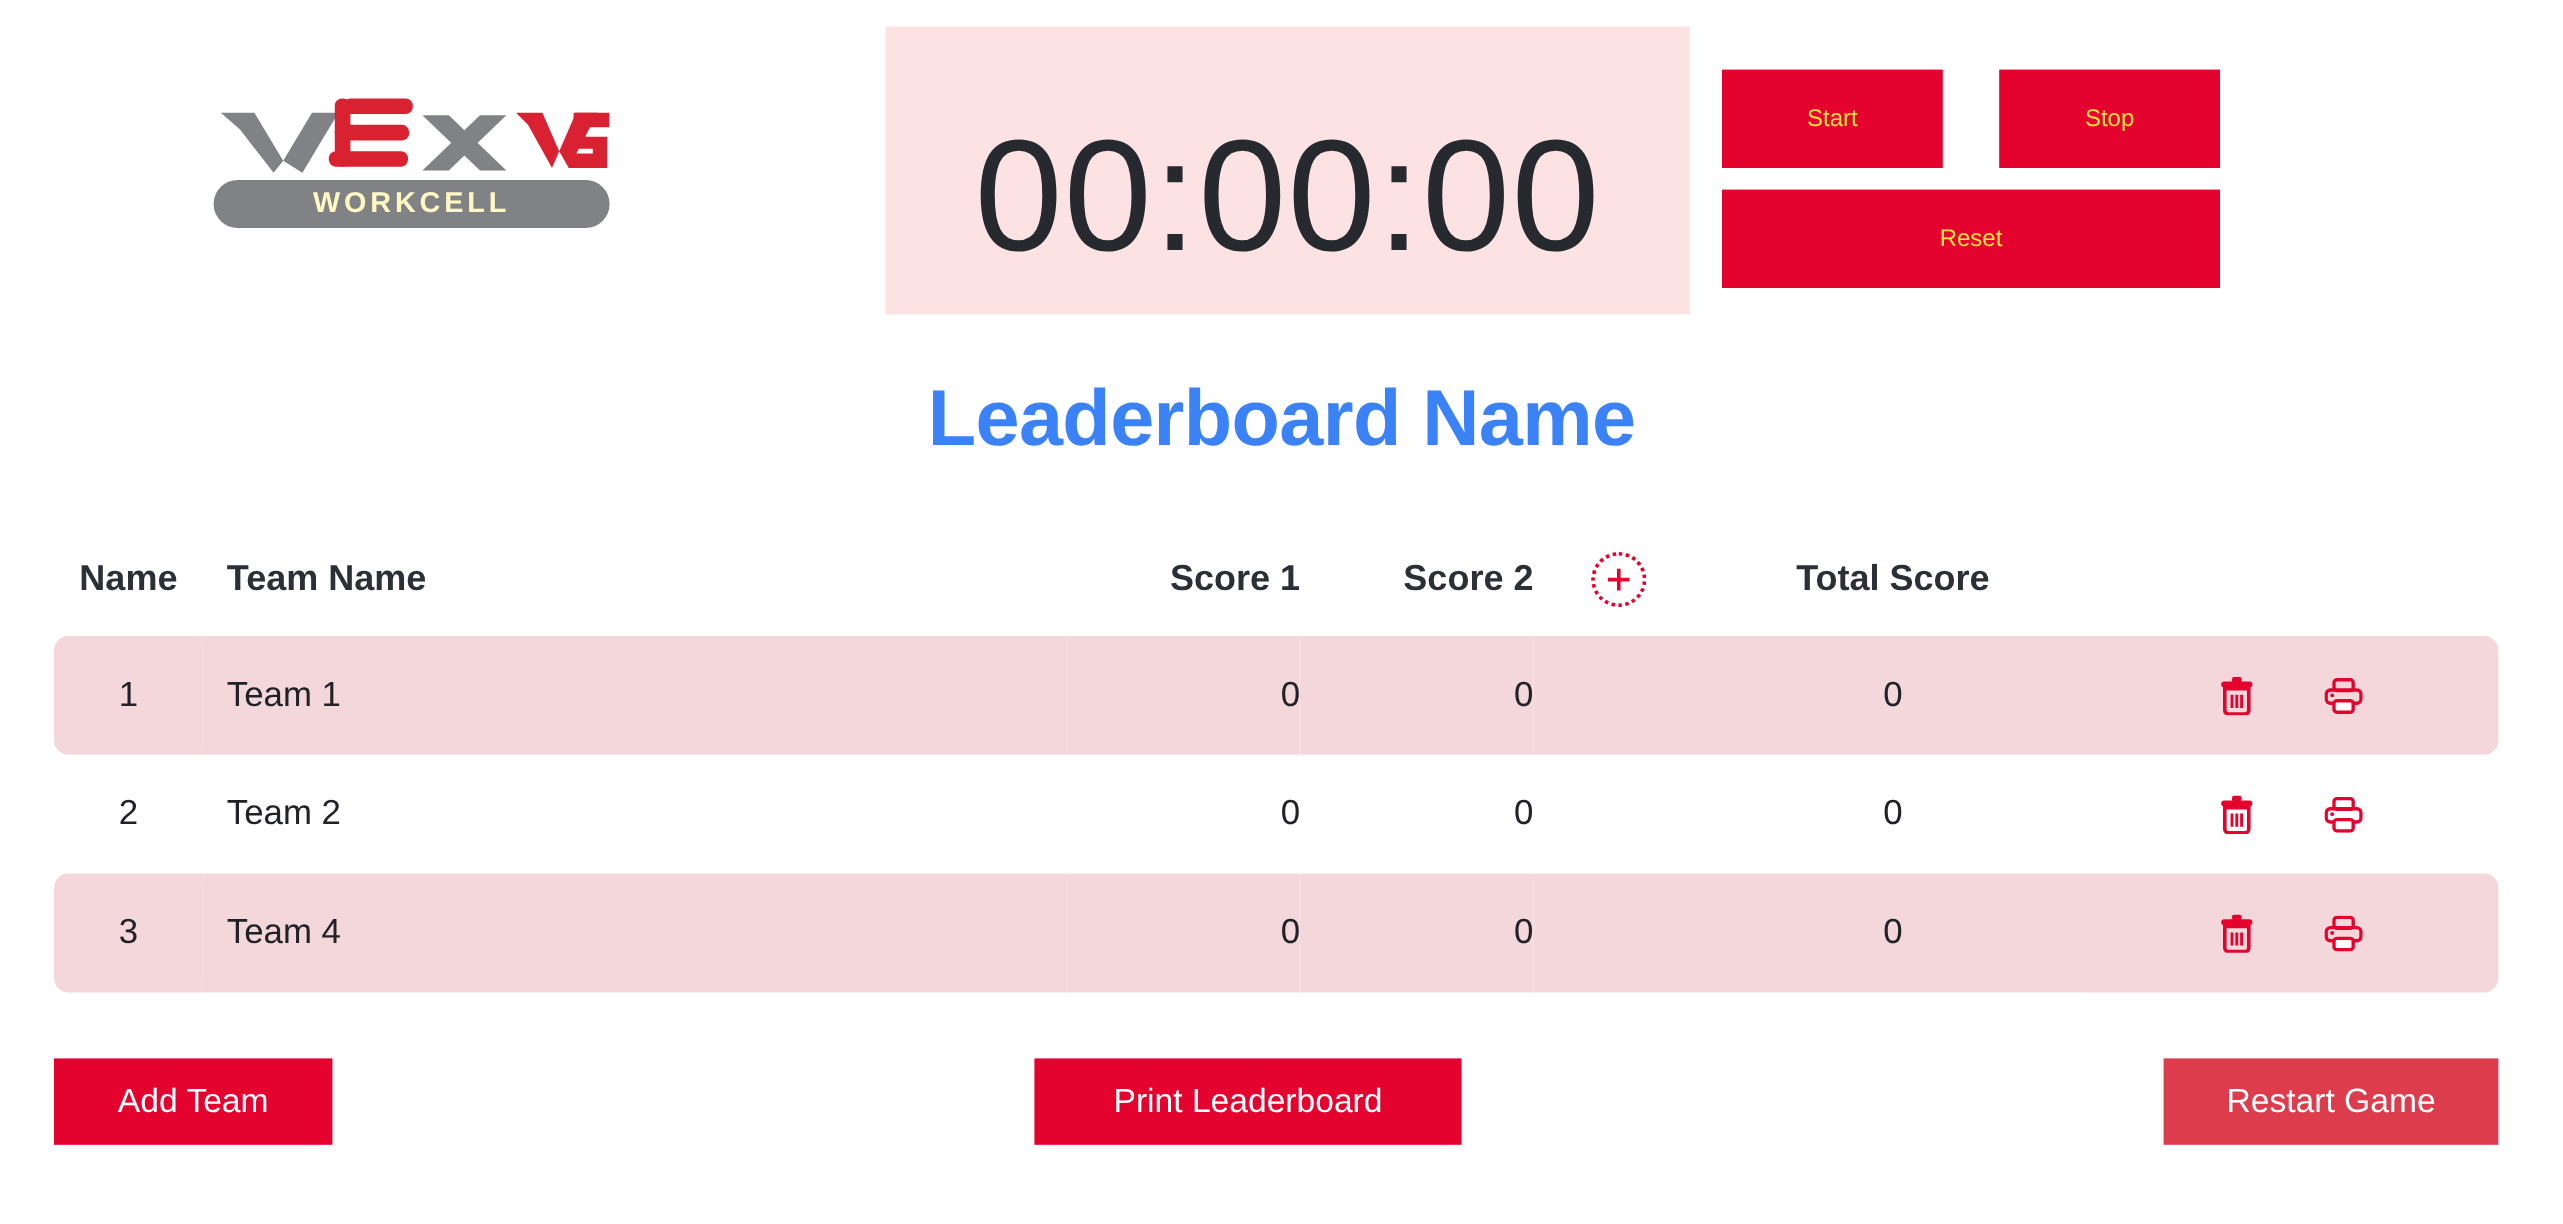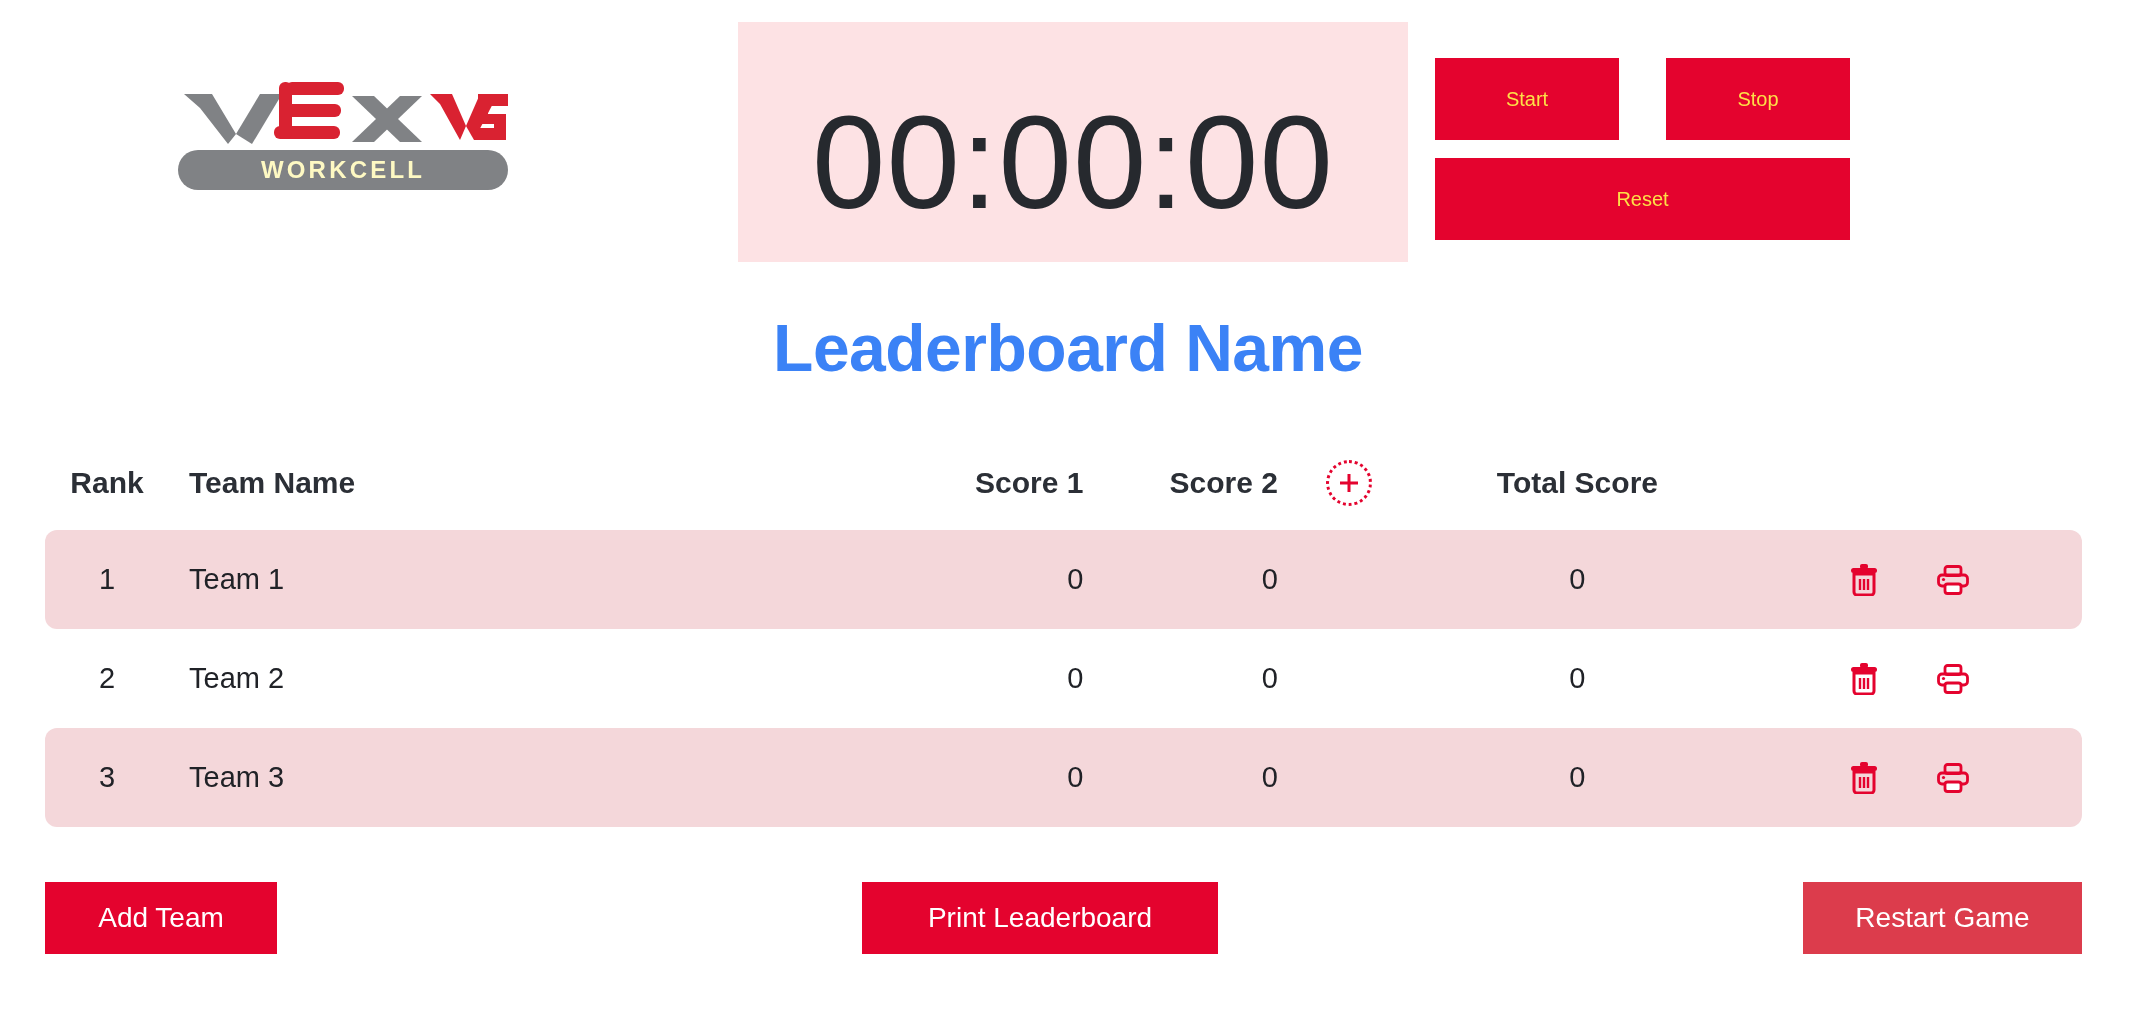--- a/index.html
+++ b/index.html
@@ -238,21 +238,21 @@
     <button class="ctrl-btn btn-stop">Stop</button>
     <button class="ctrl-btn btn-reset">Reset</button>
   </div>
 
   <div class="board-title">Leaderboard Name</div>
 
   <div class="table-wrap">
     <table class="lb-table">
       <thead>
         <tr>
-          <th class="col-rank">Rank</th>
+          <th class="col-rank">Name</th>
           <th class="col-team">Team Name</th>
           <th class="col-spacer"></th>
           <th class="col-score">Score 1</th>
           <th class="col-score">Score 2</th>
           <th class="col-add">
             <button class="add-col-btn">
               <svg width="26" height="26" viewBox="0 0 26 26" aria-hidden="true">
                 <path d="M13 4 V22 M4 13 H22" stroke="#e4032e" stroke-width="3" stroke-linecap="butt"></path>
               </svg>
             </button>
@@ -318,21 +318,21 @@
                   <circle cx="6.5" cy="14.5" r="1.6" fill="#e4032e"></circle>
                   <rect x="8" y="19" width="16" height="9.5" rx="2.5" fill="#ffffff" stroke="#e4032e" stroke-width="2.8"></rect>
                 </svg>
               </button>
             </div>
           </td>
         </tr>
 
         <tr class="row-odd">
           <td class="col-rank">3</td>
-          <td class="col-team">Team 3</td>
+          <td class="col-team">Team 4</td>
           <td class="col-spacer"></td>
           <td class="col-score">0</td>
           <td class="col-score">0</td>
           <td class="col-add"></td>
           <td class="col-total">0</td>
           <td class="col-actions">
             <div class="row-actions">
               <button class="icon-btn">
                 <svg width="30" height="32" viewBox="0 0 30 32" aria-hidden="true">
                   <rect x="2" y="4" width="26" height="5" rx="2.5" fill="#e4032e"></rect>

